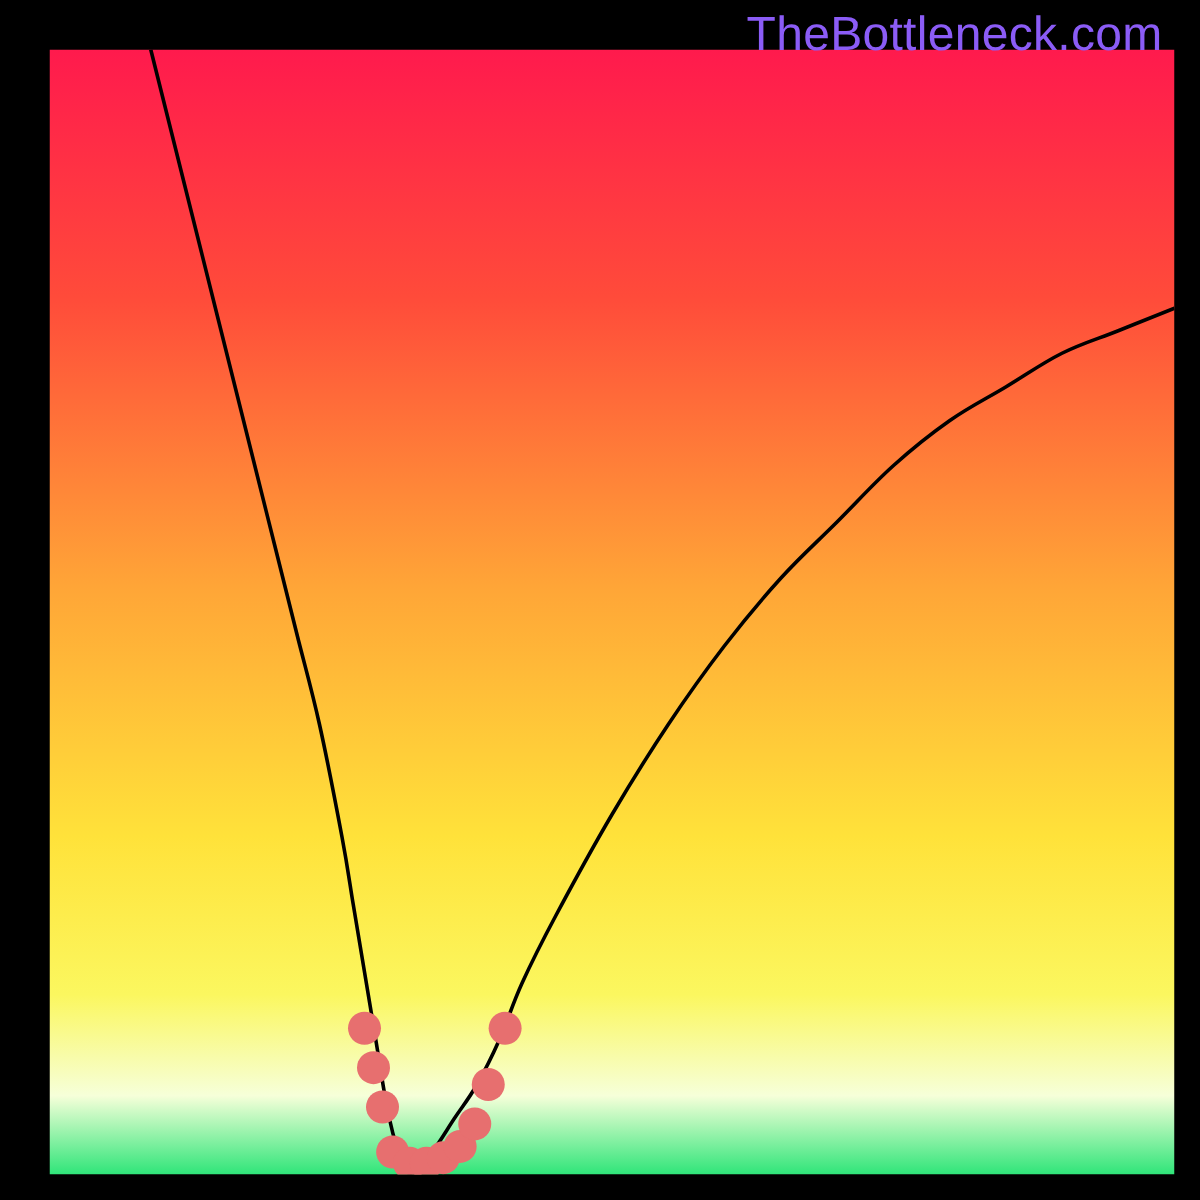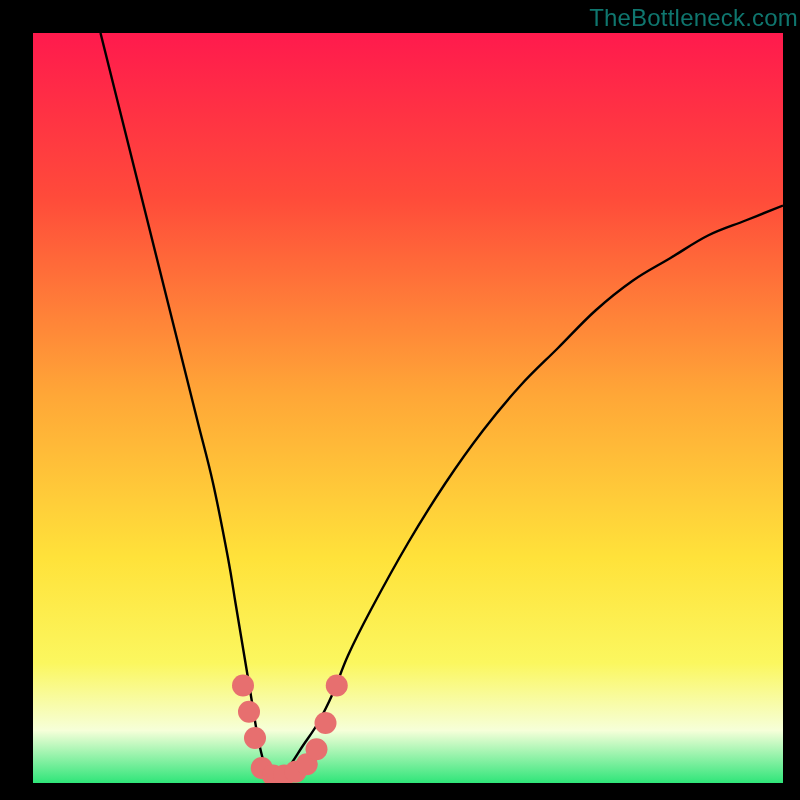--- a/index.html
+++ b/index.html
@@ -15,23 +15,23 @@
     position: absolute;
     left: 0;
     top: 0;
     width: 800px;
     height: 800px;
     background: #000;
   }
   .watermark {
     position: absolute;
     top: 4px;
-    right: 2px;
-    color: #0f766e;
-    font-size: 24px;
+    right: 25px;
+    color: #8b5cf6;
+    font-size: 32px;
     font-weight: 400;
     letter-spacing: 0.2px;
     z-index: 10;
   }
   .plot {
     position: absolute;
     left: 33px;
     top: 33px;
     width: 750px;
     height: 750px;

